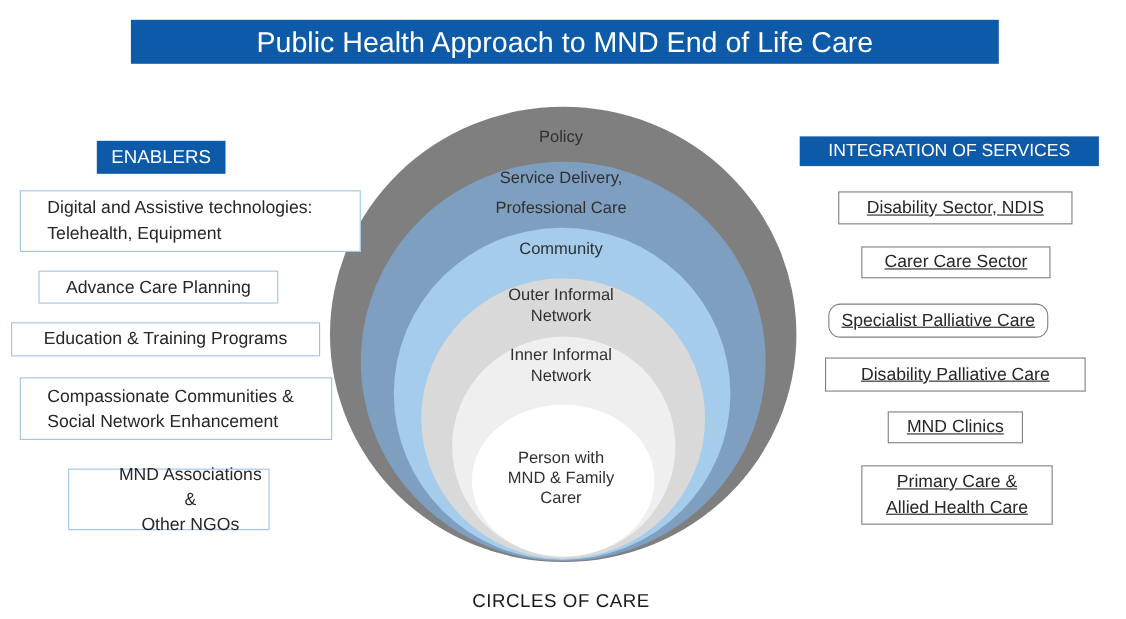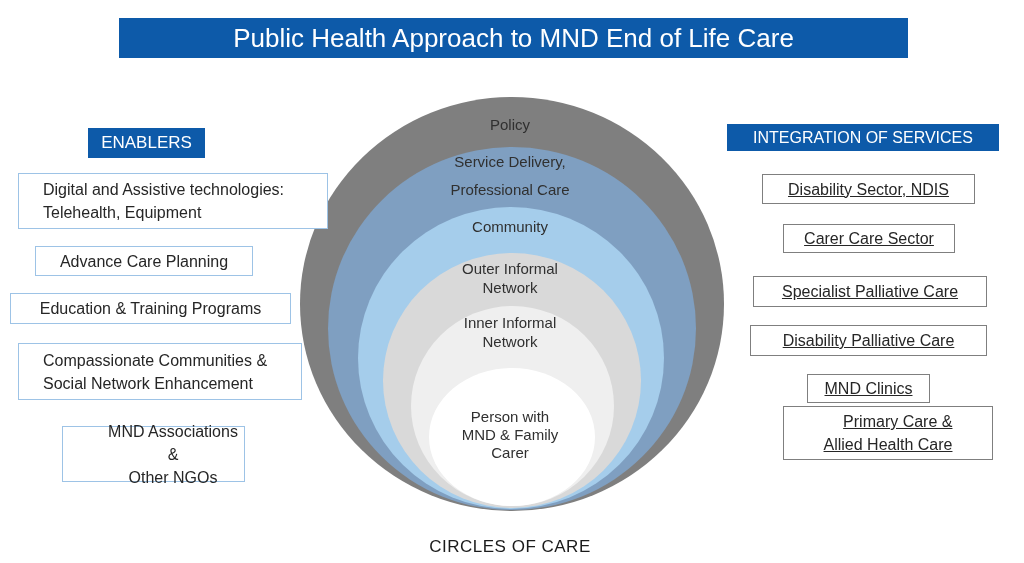--- a/index.html
+++ b/index.html
@@ -35,24 +35,24 @@
   .lbox-5 { left:62px;  top:426px; width:183px; height:56px;padding-left:39px; }
   
   .rbox {
     position:absolute; border:1px solid #7f7f7f; background:#ffffff;
     color:#262626; font-size:16px; line-height:23px;
     display:flex; align-items:center; justify-content:center; text-align:center;
     white-space:pre-line; box-sizing:border-box;text-decoration:underline;
   }
   .rbox-1 { left:762px; top:174px; width:213px; height:30px; }
   .rbox-2 { left:783px; top:224px; width:172px; height:29px; }
-  .rbox-3 { left:753px; top:276px; width:234px; height:31px; }
+  .rbox-3 { left:753px; top:276px; width:200px; height:31px;border-radius:11px; }
   .rbox-4 { left:750px; top:325px; width:237px; height:31px; }
   .rbox-5 { left:807px; top:374px; width:123px; height:29px; }
-  .rbox-6 { left:783px; top:406px; width:210px; height:54px;text-align:right; }
+  .rbox-6 { left:783px; top:423px; width:174px; height:54px; }
   
   .ring { position:absolute; border-radius:50%; }
   .ring-0 { left:300px; top:97px;  width:424px; height:414px; }
   .ring-1 { left:328px; top:147px; width:368px; height:363px; }
   .ring-2 { left:358px; top:207px; width:306px; height:302px; }
   .ring-3 { left:383px; top:253px; width:258px; height:255px; }
   .ring-4 { left:411px; top:306px; width:203px; height:200px; }
   .ring-5 { left:429px; top:368px; width:166px; height:138px; }
   
   .ring-label {

